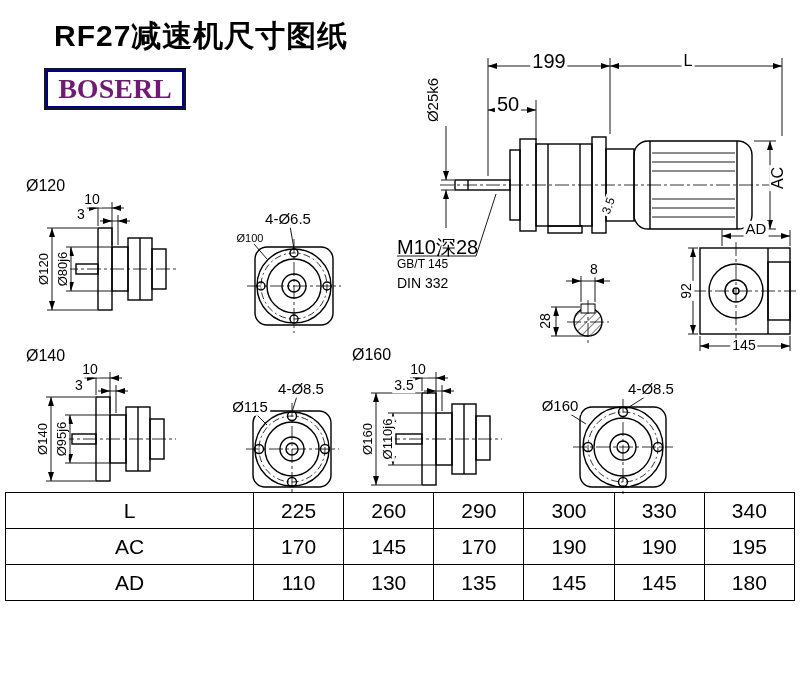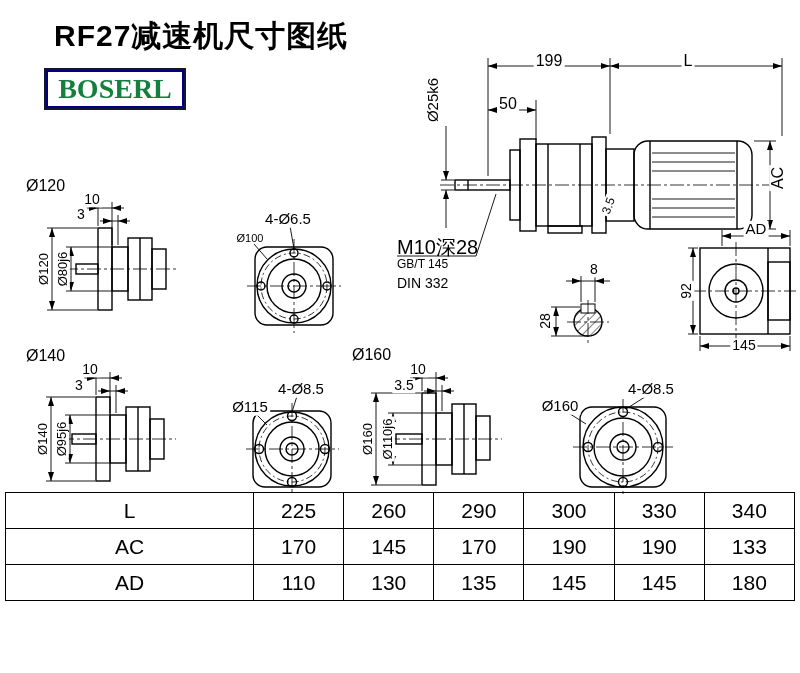--- a/index.html
+++ b/index.html
@@ -4,21 +4,21 @@
 <style>
   *{box-sizing:border-box}
   body{margin:0;background:#fff}
   .sheet{position:relative;width:800px;height:666px;background:#fff;font-family:"Liberation Sans","DejaVu Sans",sans-serif;color:#000;overflow:hidden}
   .draw{position:absolute;left:0;top:0}
   .part{fill:none;stroke:#000;stroke-width:1.4}
   .ext,.dim{fill:none;stroke:#000;stroke-width:0.9}
   .cl{fill:none;stroke:#000;stroke-width:0.8;stroke-dasharray:14 3 3 3}
   .cl2{fill:none;stroke:#000;stroke-width:0.8;stroke-dasharray:7 3 2 3}
   .title{position:absolute;left:54px;top:16px;margin:0;font-size:30px;font-weight:bold;letter-spacing:1px}
-  .logo{position:absolute;left:46px;top:70px;width:138px;height:38px;border:2px solid #000080;box-shadow:0 0 0 2px #15152a;display:flex;align-items:center;justify-content:center;font-family:"Liberation Serif","DejaVu Serif",serif;font-weight:bold;font-size:28px;color:#15803d;background:#fff}
+  .logo{position:absolute;left:46px;top:70px;width:138px;height:38px;border:2px solid #000080;box-shadow:0 0 0 2px #15152a;display:flex;align-items:center;justify-content:center;font-family:"Liberation Serif","DejaVu Serif",serif;font-weight:bold;font-size:28px;color:#701a75;background:#fff}
   .lbl,.rot,.lbl-l{position:absolute;line-height:1.1;white-space:nowrap;font-size:15px}
   .lbl{transform:translate(-50%,-50%);background:#fff;padding:0 2px}
   .rot{transform:translate(-50%,-50%) rotate(-90deg);background:#fff;padding:0 2px}
   .dim-table{position:absolute;left:5px;top:492px;width:790px;border-collapse:collapse;table-layout:fixed;text-align:center;font-size:21px}
   .dim-table td{border:1.6px solid #000;padding:0;vertical-align:middle}
   .dim-table col.c0{width:248px}
   .dim-table tr{height:36px}
   .dim-table tr.r-head{height:68px}
   .cn{font-size:23px}
   .en{font-family:"DejaVu Sans Mono","Liberation Mono",monospace;font-size:20px;letter-spacing:1px}
@@ -237,23 +237,23 @@
       <line class="ext" x1="648" y1="395" x2="626" y2="409"></line>
       <line class="ext" x1="567" y1="412" x2="586" y2="424"></line>
     </g>
   </svg>
 
   <h1 class="title">RF27减速机尺寸图纸</h1>
   <div class="logo">
     <span>BOSERL</span>
   </div>
 
-  <div class="lbl" style="left:549px;top:61px;font-size:16px">199</div>
+  <div class="lbl" style="left:549px;top:61px;font-size:20px">199</div>
   <div class="lbl" style="left:688px;top:61px;font-size:16px">L</div>
-  <div class="lbl" style="left:508px;top:104px;font-size:16px">50</div>
+  <div class="lbl" style="left:508px;top:104px;font-size:20px">50</div>
   <div class="rot" style="left:433px;top:100px;font-size:15px">Ø25k6</div>
   <div class="rot" style="left:778px;top:178px;font-size:16px">AC</div>
   <div class="rot" style="left:609px;top:206px;font-size:12px;transform:translate(-50%,-50%) rotate(-70deg)">3.5</div>
   <div class="lbl-l" style="left:397px;top:236px;font-size:20px">M10深28</div>
   <div class="lbl-l" style="left:397px;top:258px;font-size:12px">GB/T 145</div>
   <div class="lbl-l" style="left:397px;top:276px;font-size:14px">DIN 332</div>
 
   <div class="lbl-l" style="left:26px;top:177px;font-size:16px">Ø120</div>
   <div class="lbl" style="left:92px;top:200px;font-size:14px">10</div>
   <div class="lbl" style="left:81px;top:215px;font-size:14px">3</div>
@@ -308,21 +308,21 @@
         <td>330</td>
         <td>340</td>
       </tr>
       <tr>
         <td>AC</td>
         <td>170</td>
         <td>145</td>
         <td>170</td>
         <td>190</td>
         <td>190</td>
-        <td>133</td>
+        <td>195</td>
       </tr>
       <tr>
         <td>AD</td>
         <td>110</td>
         <td>130</td>
         <td>135</td>
         <td>145</td>
         <td>145</td>
         <td>180</td>
       </tr>

